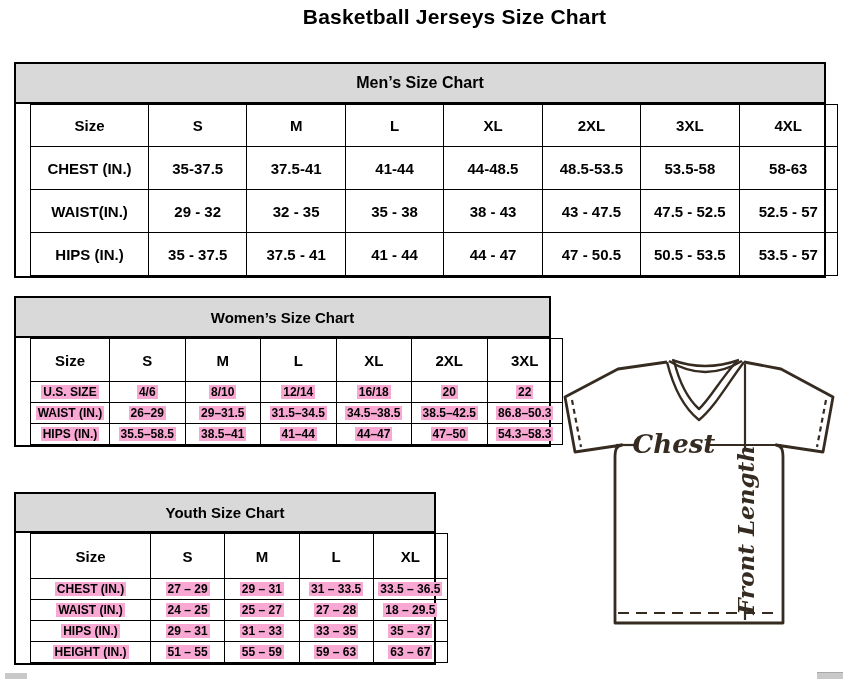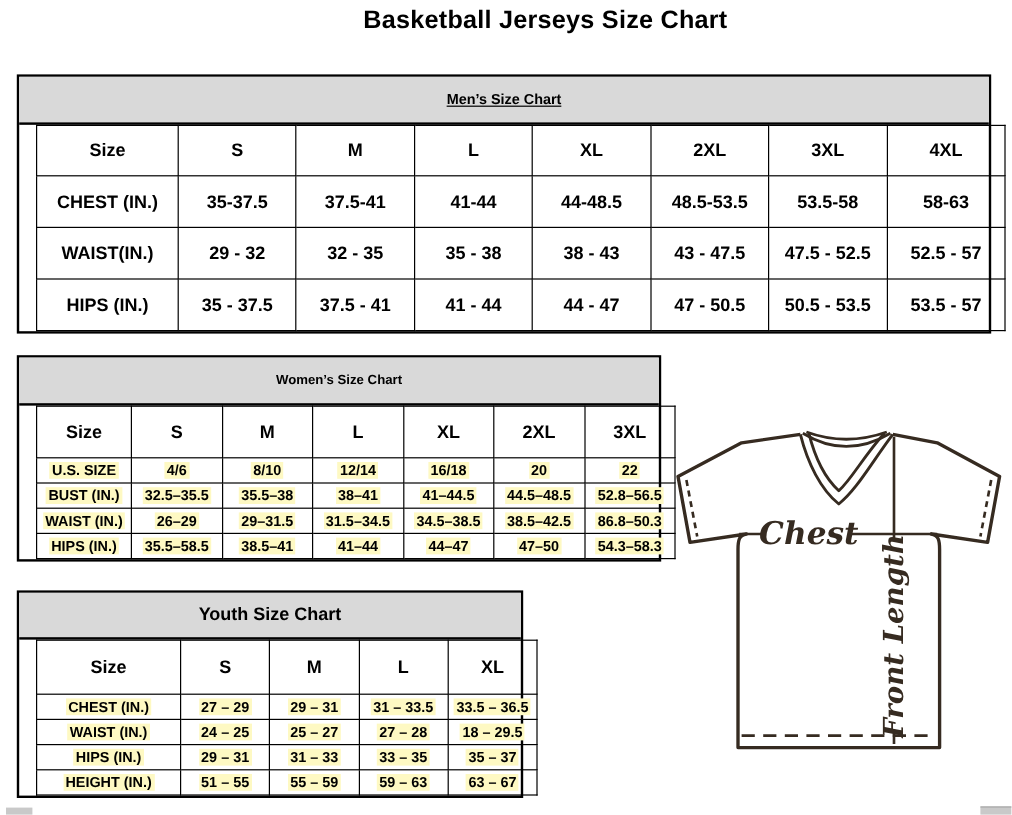--- a/index.html
+++ b/index.html
@@ -31,42 +31,42 @@
   }
   table{border-collapse:collapse;table-layout:fixed;width:100%;margin-left:14px;}
   th,td{
     border:1px solid #000;
     text-align:center;vertical-align:middle;
     font-weight:bold;padding:0;
     overflow:hidden;white-space:nowrap;
   }
   
   #mens{left:14px;top:62px;width:812px;}
-  #mens .tbl-title{height:38px;font-size:12px;text-decoration:underline;}
+  #mens .tbl-title{height:38px;font-size:16px;}
   #mens th:first-child{width:117px;}
   #mens thead tr{height:42px;}
   #mens tbody tr{height:43px;}
   #mens th,#mens td{font-size:15px;}
   
   #womens{left:14px;top:296px;width:537px;}
-  #womens .tbl-title{height:38px;font-size:11px;}
+  #womens .tbl-title{height:38px;font-size:15px;}
   #womens th:first-child{width:78px;}
   #womens thead tr{height:43px;}
   #womens thead th{font-size:15px;}
   #womens tbody tr{height:21px;}
   #womens tbody th,#womens tbody td{font-size:12px;}
   
   #youth{left:14px;top:492px;width:422px;}
   #youth .tbl-title{height:37px;font-size:15px;}
   #youth th:first-child{width:119px;}
   #youth thead tr{height:45px;}
   #youth thead th{font-size:15px;}
   #youth tbody tr{height:21px;}
   #youth tbody th,#youth tbody td{font-size:12px;}
-  .hl{background:#fef9c3;padding:0 2px;}
+  .hl{background:#f9a8d4;padding:0 2px;}
   
   #jersey{position:absolute;left:556px;top:352px;width:287px;height:292px;}
   #jersey path,#jersey line{fill:none;stroke:#362b21;stroke-linejoin:round;stroke-linecap:butt;}
   #jersey .outline{stroke-width:2.8;}
   #jersey .thin{stroke-width:2.4;}
   #jersey .measure{stroke-width:2.2;}
   #jersey text{
     font-family:"DejaVu Serif", serif;
     font-style:italic;font-weight:bold;
     fill:#362b21;
@@ -148,29 +148,20 @@
         <tr>
           <th><span class="hl">U.S. SIZE</span></th>
           <td><span class="hl">4/6</span></td>
           <td><span class="hl">8/10</span></td>
           <td><span class="hl">12/14</span></td>
           <td><span class="hl">16/18</span></td>
           <td><span class="hl">20</span></td>
           <td><span class="hl">22</span></td>
         </tr>
         <tr>
-          <th><span class="hl">BUST (IN.)</span></th>
-          <td><span class="hl">32.5–35.5</span></td>
-          <td><span class="hl">35.5–38</span></td>
-          <td><span class="hl">38–41</span></td>
-          <td><span class="hl">41–44.5</span></td>
-          <td><span class="hl">44.5–48.5</span></td>
-          <td><span class="hl">52.8–56.5</span></td>
-        </tr>
-        <tr>
           <th><span class="hl">WAIST (IN.)</span></th>
           <td><span class="hl">26–29</span></td>
           <td><span class="hl">29–31.5</span></td>
           <td><span class="hl">31.5–34.5</span></td>
           <td><span class="hl">34.5–38.5</span></td>
           <td><span class="hl">38.5–42.5</span></td>
           <td><span class="hl">86.8–50.3</span></td>
         </tr>
         <tr>
           <th><span class="hl">HIPS (IN.)</span></th>

